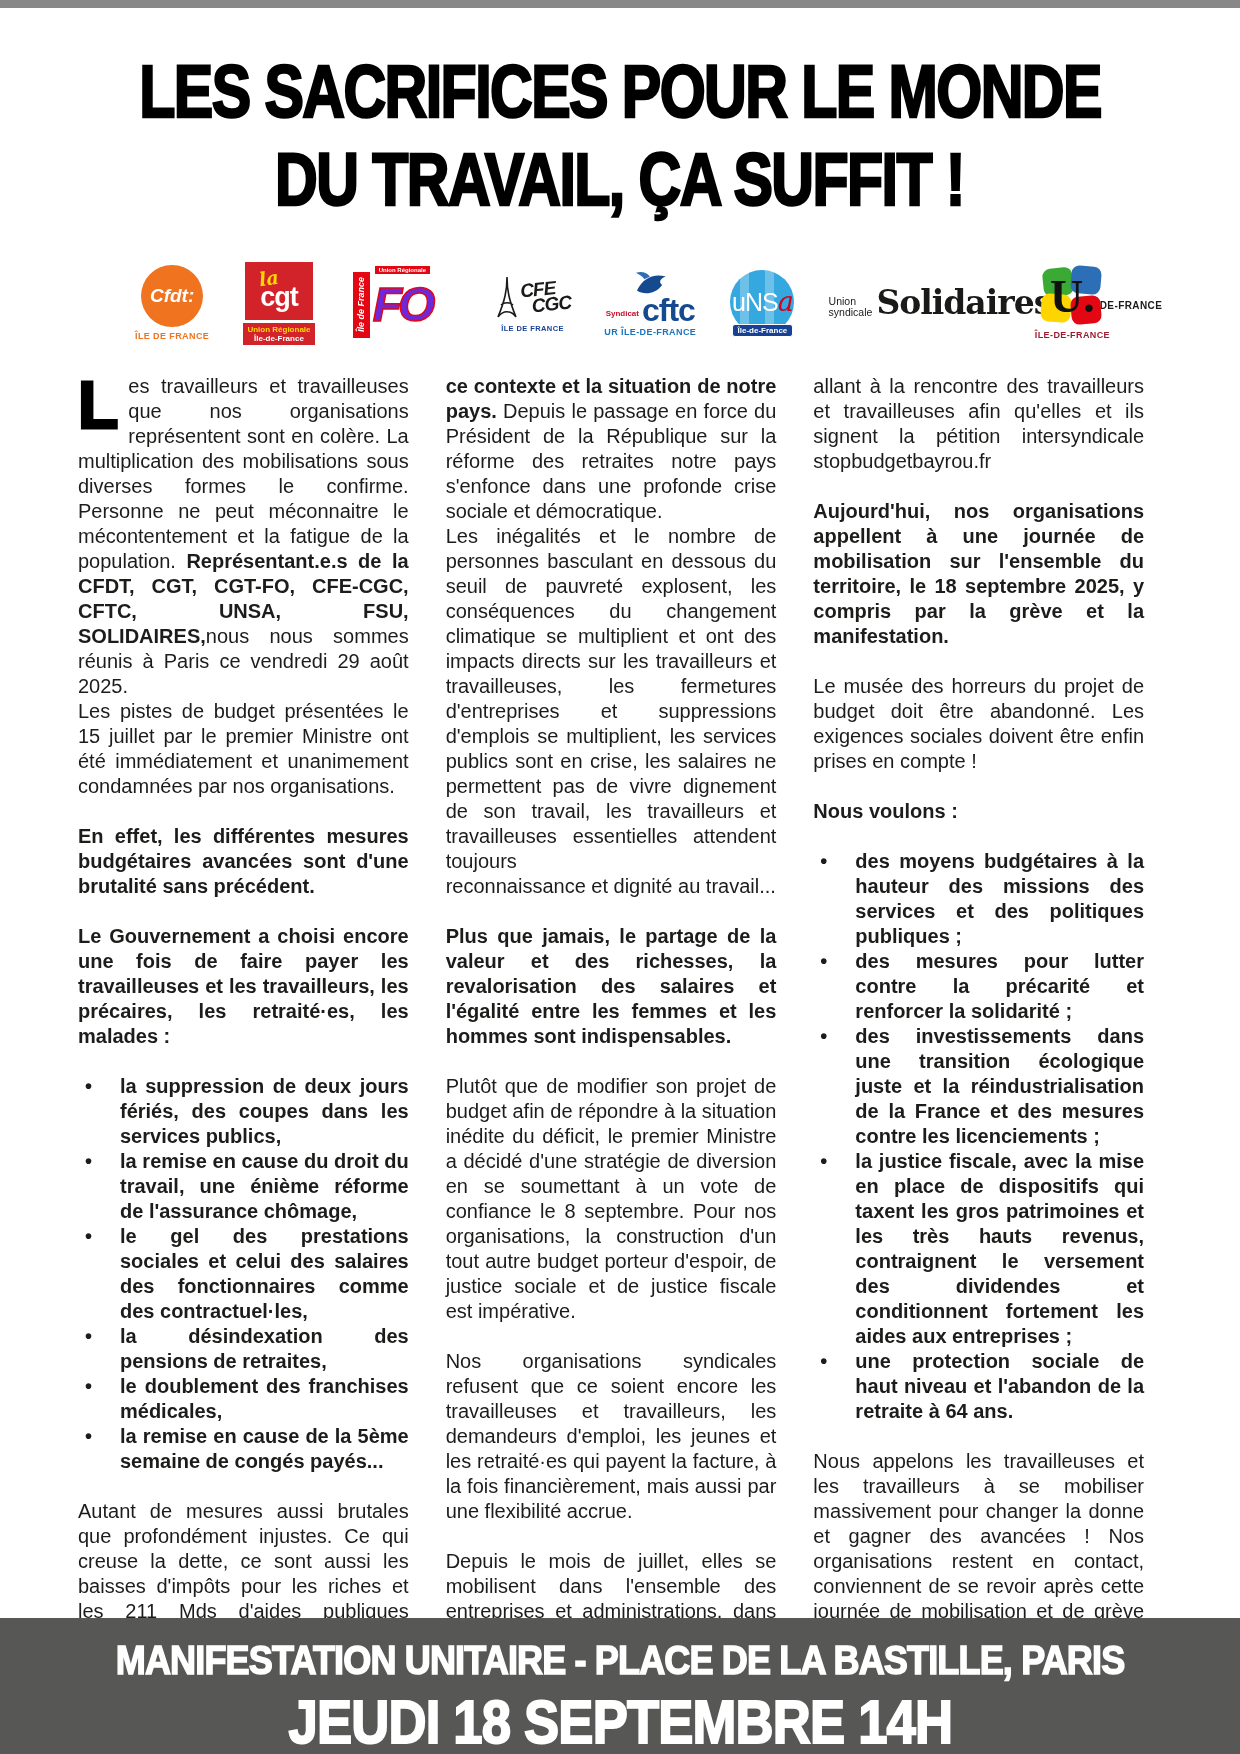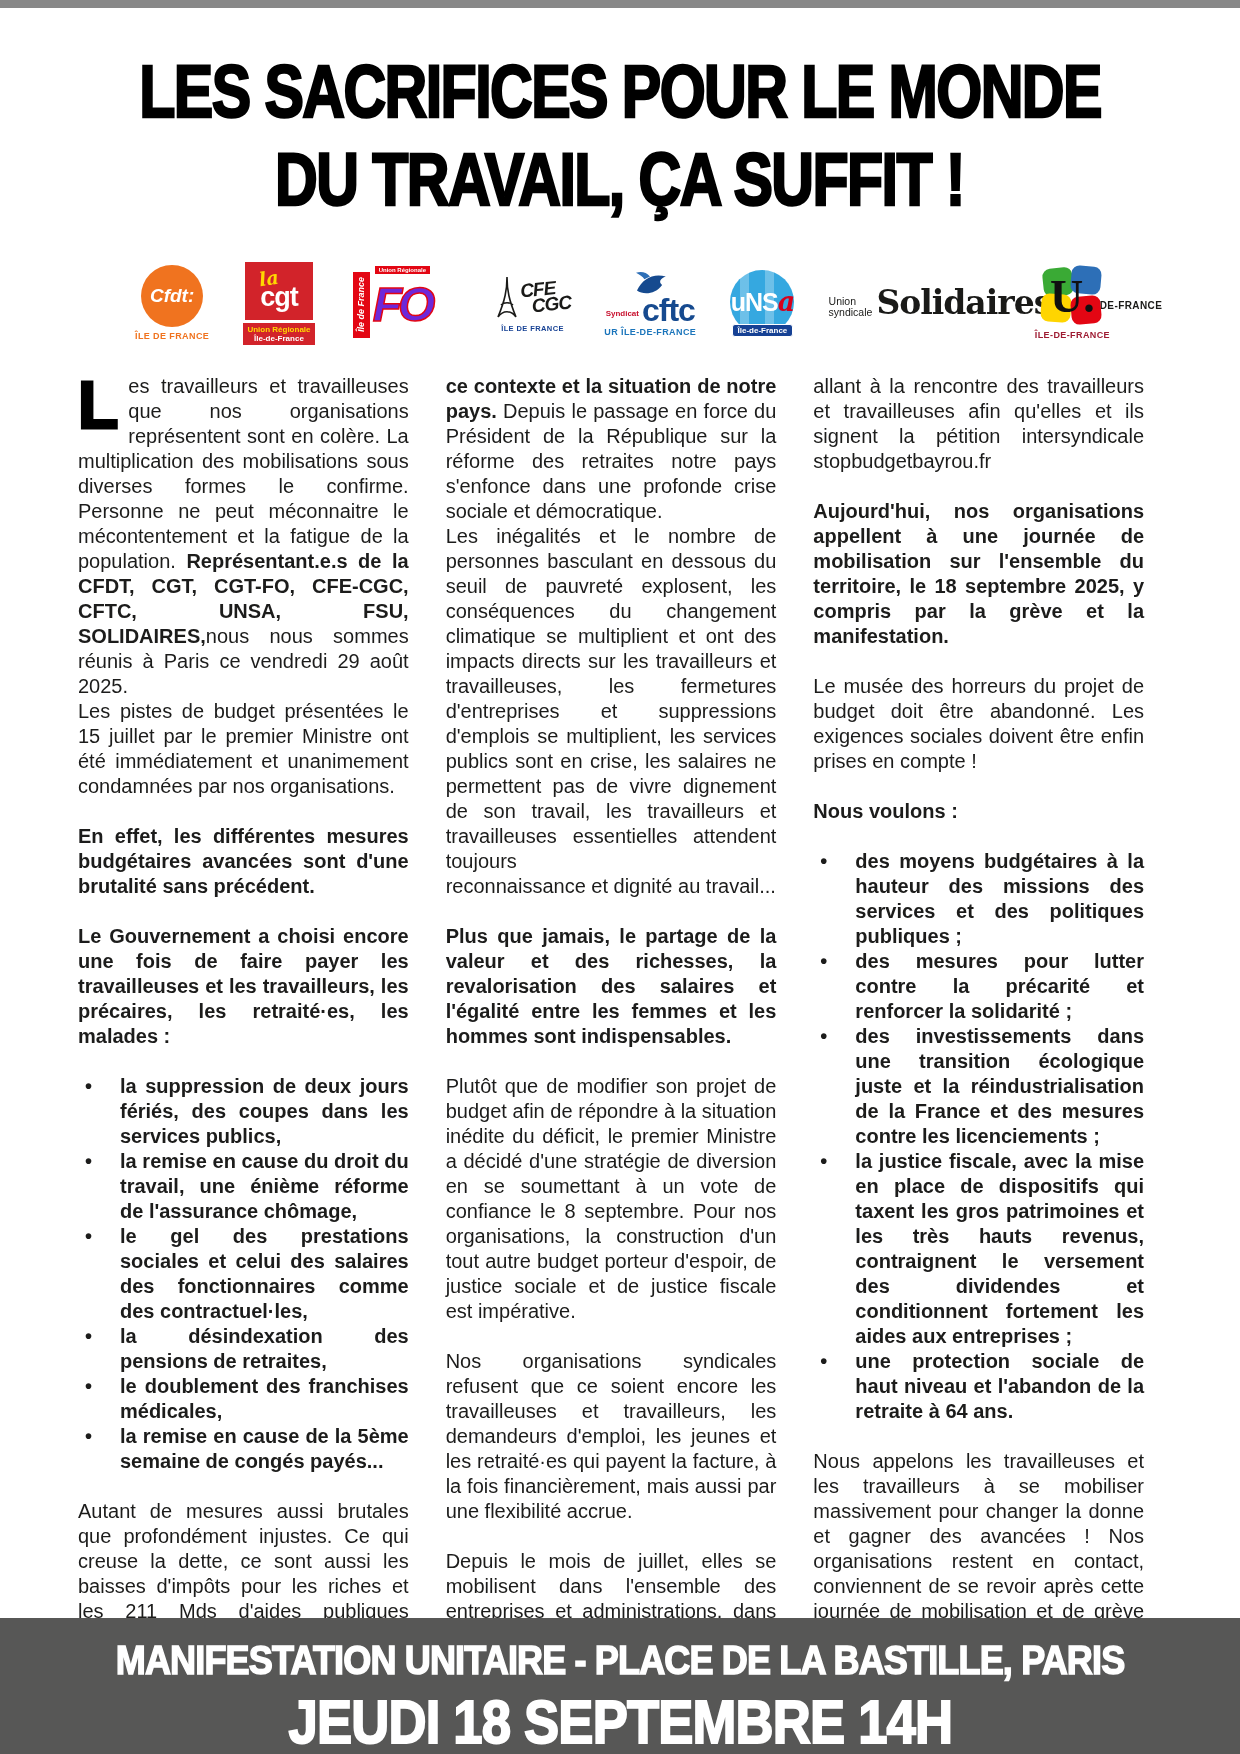--- a/index.html
+++ b/index.html
@@ -55,21 +55,21 @@
   .cftc-main { display:flex; flex-direction:column; align-items:center; line-height:1; }
   .cftc-bottom { display:flex; align-items:flex-end; gap:3px;justify-content:flex-end; }
   .cftc-pre { color:#C8102E; font-size:8px; font-weight:bold; margin-bottom:5px; }
   .cftc-label { color:#164a8f; font-weight:bold; font-size:32px; line-height:26px; letter-spacing:-1px; }
   .cftc-sub { color:#1B75BB; }
   
   .unsa-circle { width:64px; height:64px; border-radius:50%; background:#35A8E0;
     background-image:linear-gradient(90deg, transparent 0 16%, rgba(255,255,255,.28) 16% 30%,
       transparent 30% 54%, rgba(255,255,255,.28) 54% 68%, transparent 68%);
     display:flex; align-items:center; justify-content:center; }
-  .unsa-label { color:#fff; font-weight:bold; font-size:25px; letter-spacing:-1px; }
+  .unsa-label { color:#fff; font-weight:normal; font-size:25px; letter-spacing:-1px; }
   .unsa-a { color:#D6001C; font-style:italic; font-family:"DejaVu Serif", serif; font-size:27px; }
   .unsa-sub { background:#164194; color:#fff; font-size:8px; font-weight:bold; padding:1px 5px;
     border:1px solid #fff; border-radius:3px; margin-top:-10px; z-index:2; }
   
   .solid-wrap { display:flex; flex-direction:row; align-items:center; width:172px; }
   .solid-top { align-self:flex-end; margin-right:4px; font-size:10.5px; line-height:11px; color:#1a1a18;
     text-align:left; width:62px; }
   .solid-label { font-family:"DejaVu Serif", serif; font-weight:bold; font-size:33px; line-height:30px;
     color:#1a1a18; letter-spacing:-1px; }
   .solid-underline { width:162px; height:6px; background:#E6007E; margin-top:1px; transform:rotate(-1deg); }

